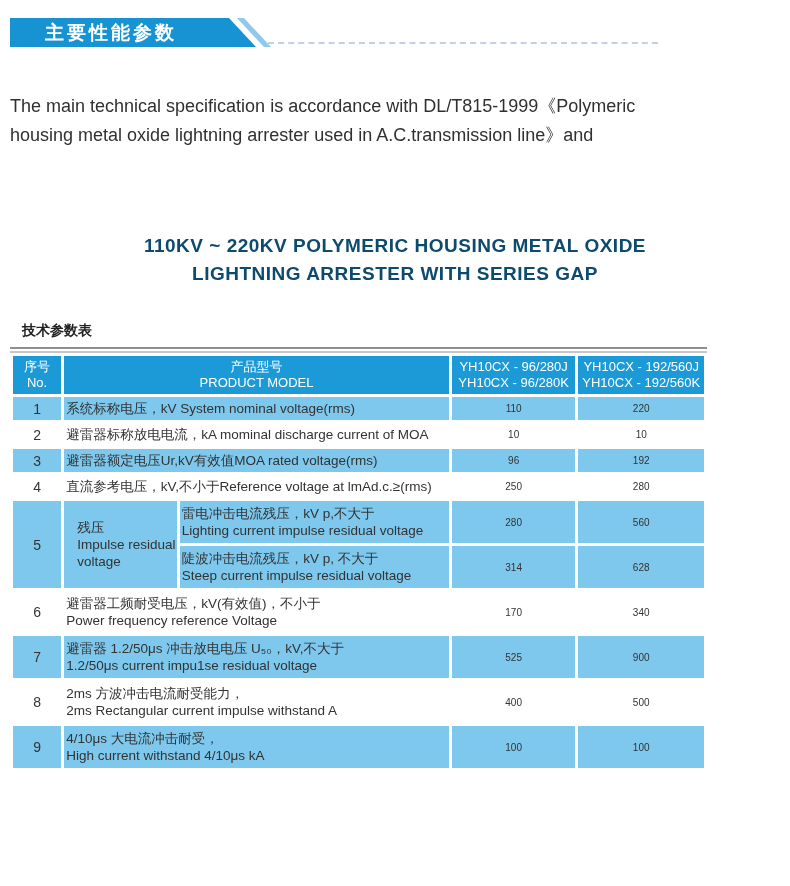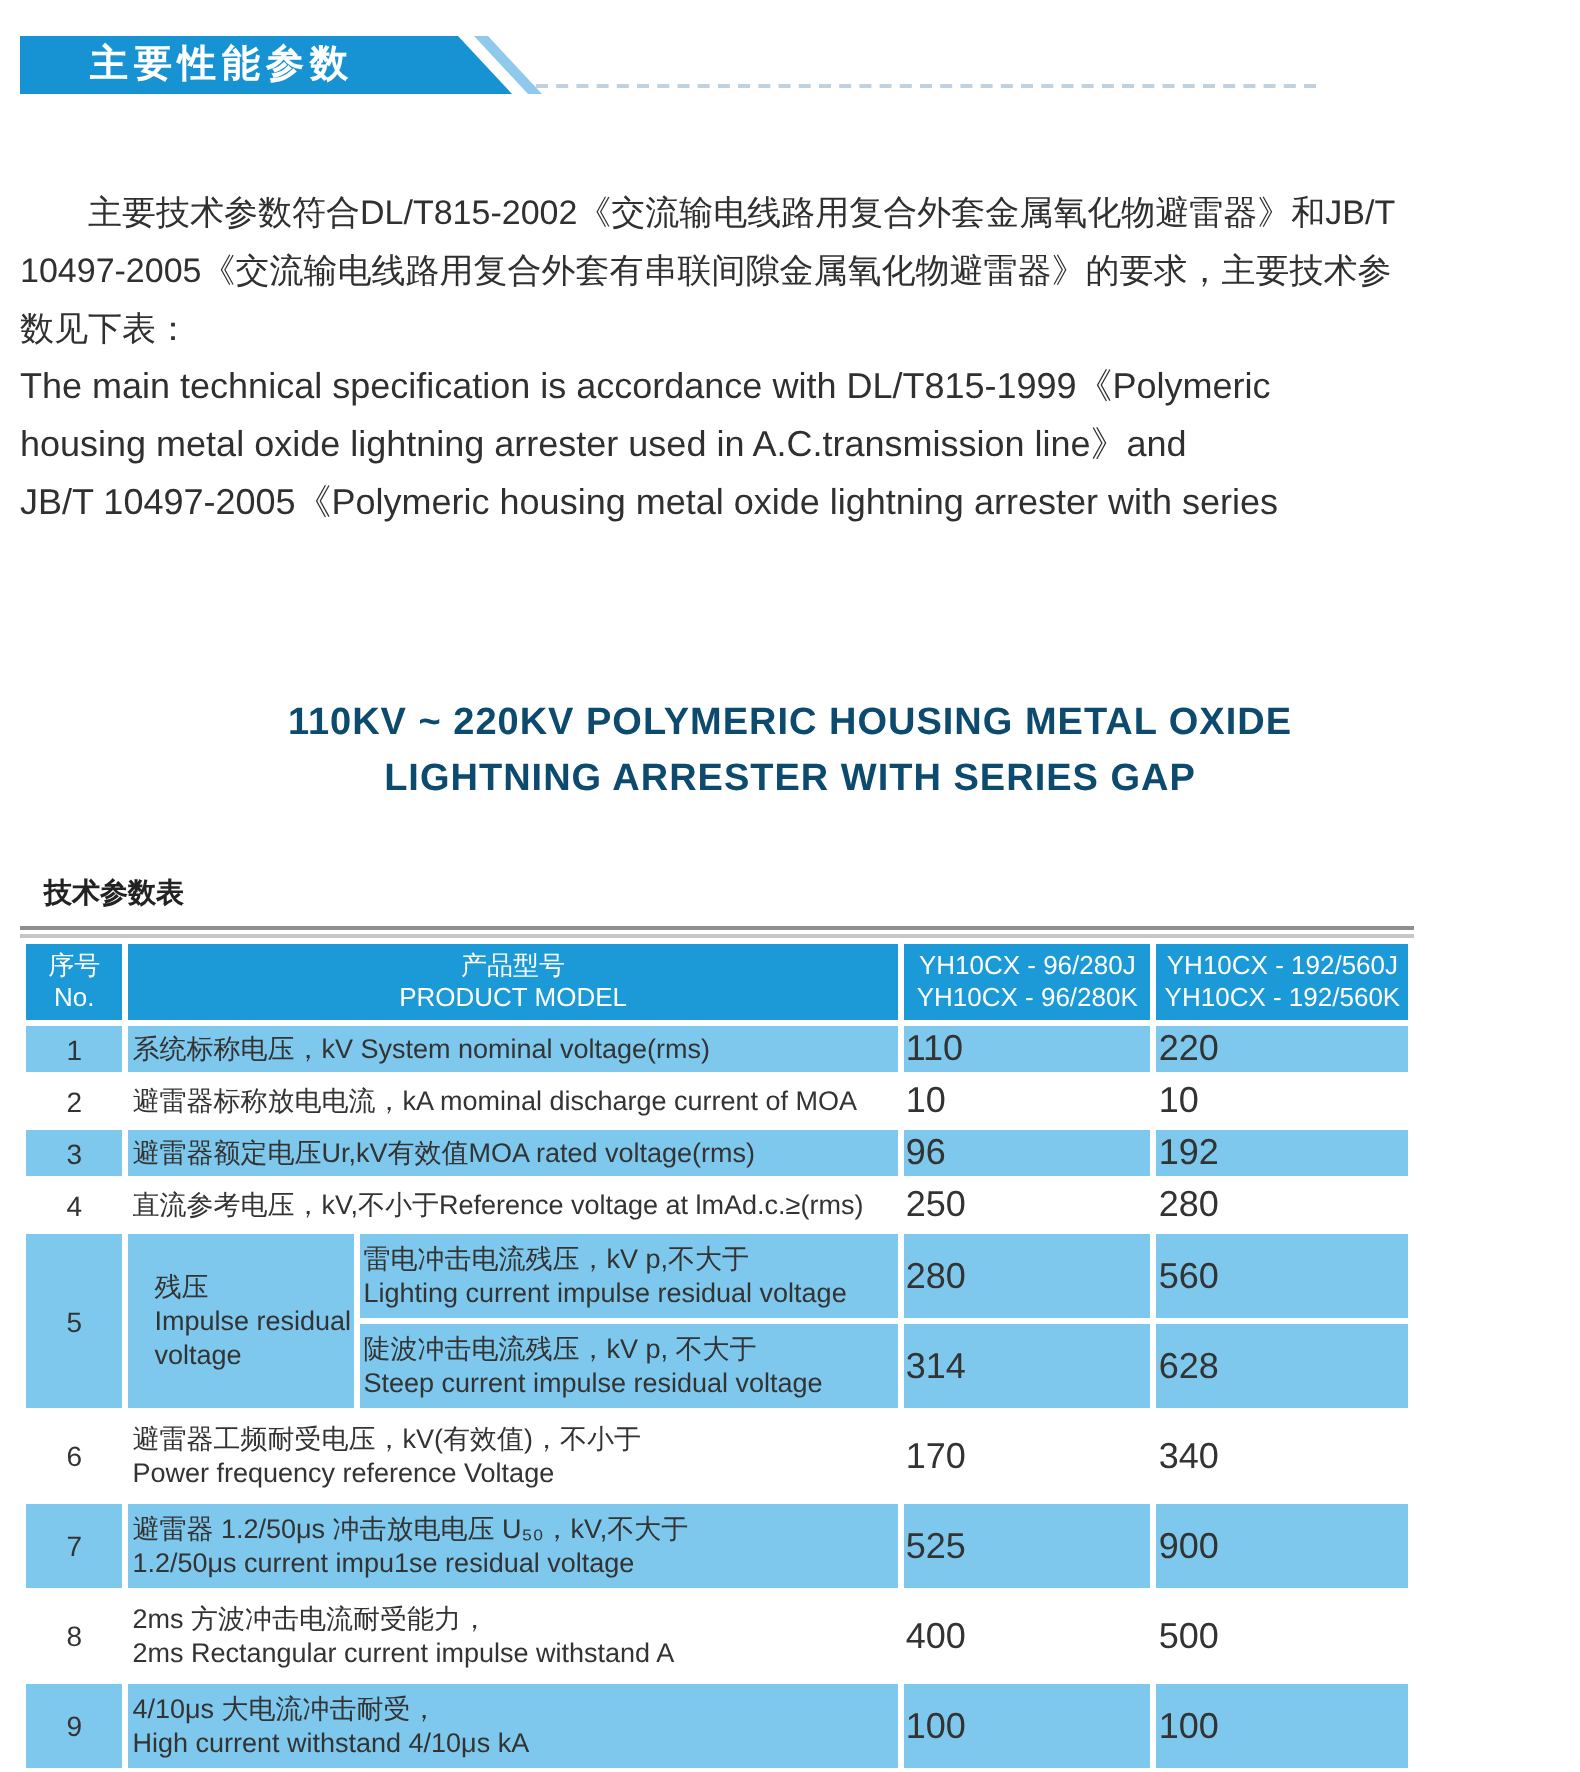--- a/index.html
+++ b/index.html
@@ -46,50 +46,44 @@
   .dline { height:2px; border-top:2px solid #8f8f8f; border-bottom:2px solid #c6c6c6; }
 
   table.spec { border-collapse:separate; border-spacing:3px; width:697px; table-layout:fixed; }
   table.spec td { vertical-align:middle; }
   .c-blue { background:#7dc8ec; }
   .c-head { background:#1b9ad7; color:#ffffff; }
 
   td.no   { text-align:center; font-size:14px; }
   td.desc { text-align:left; padding-left:2px; font-size:13.5px; }
   td.lab  { text-align:left; padding-left:13px; font-size:13.5px; }
-  td.val  { text-align:left; font-size:18px; }
+  td.val  { text-align:center; font-size:10px; }
 
   tr.head td { text-align:center; font-size:13px; padding:2px 0; height:34px; }
   tr.head .hl { line-height:16px; }
   tr.single td { height:21px; }
   tr.double td, tr.sub td { height:40px; }
   .l2 { line-height:17px; }
   td.desc .l2, td.lab .l2 { font-size:13.5px; }
 </style>
 </head>
 <body>
 
 <div class="banner-wrap">
   <div class="banner-main">
     <span class="banner-text">主要性能参数</span>
   </div>
   <div class="banner-stripe"></div>
   <div class="dash-line"></div>
 </div>
 
 <div class="intro">
-  <div class="cn">
-    <div class="ln first">主要技术参数符合DL/T815-2002《交流输电线路用复合外套金属氧化物避雷器》和JB/T</div>
-    <div class="ln">10497-2005《交流输电线路用复合外套有串联间隙金属氧化物避雷器》的要求，主要技术参</div>
-    <div class="ln">数见下表：</div>
-  </div>
   <div class="en">
     <div class="ln">The main technical specification is accordance with DL/T815-1999《Polymeric</div>
     <div class="ln">housing metal oxide lightning arrester used in A.C.transmission line》and</div>
-    <div class="ln">JB/T 10497-2005《Polymeric housing metal oxide lightning arrester with series</div>
   </div>
 </div>
 
 <div class="prod-title">
   <div>110KV ~ 220KV POLYMERIC HOUSING METAL OXIDE</div>
   <div>LIGHTNING ARRESTER WITH SERIES GAP</div>
 </div>
 
 <div class="tbl-label">技术参数表</div>
 

